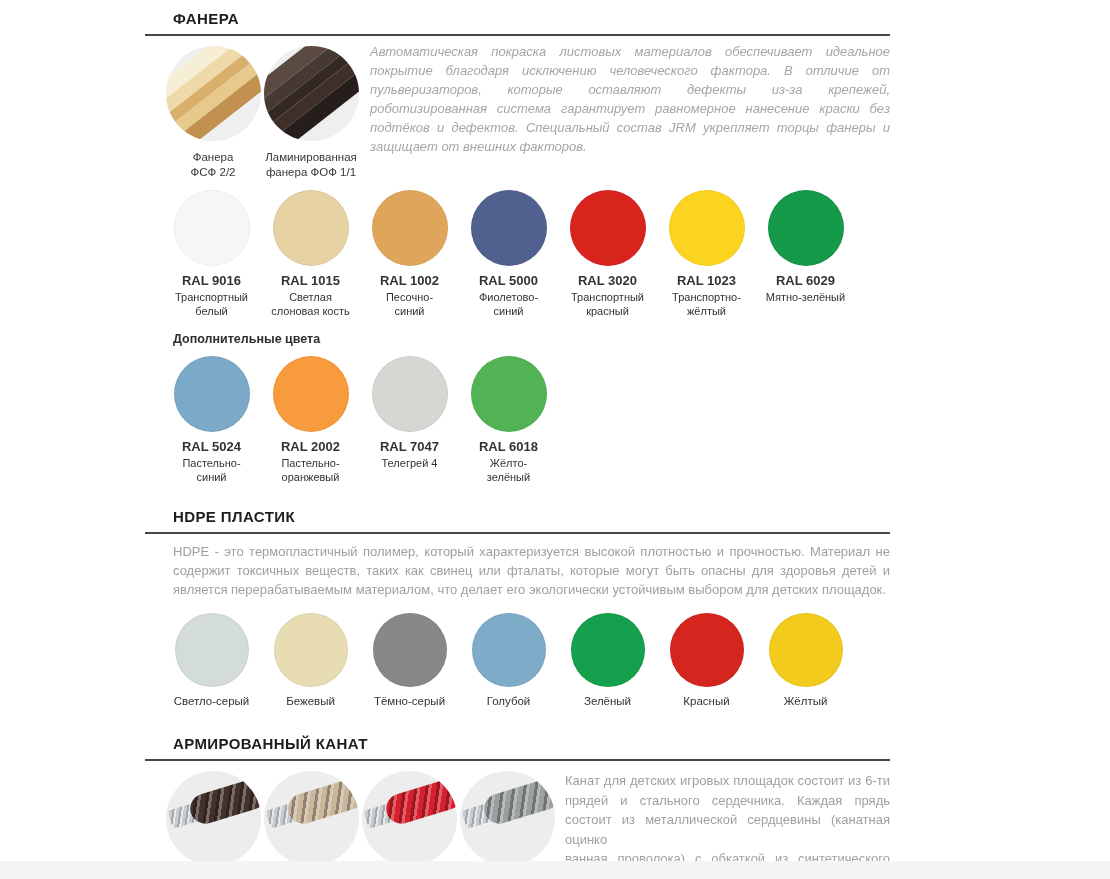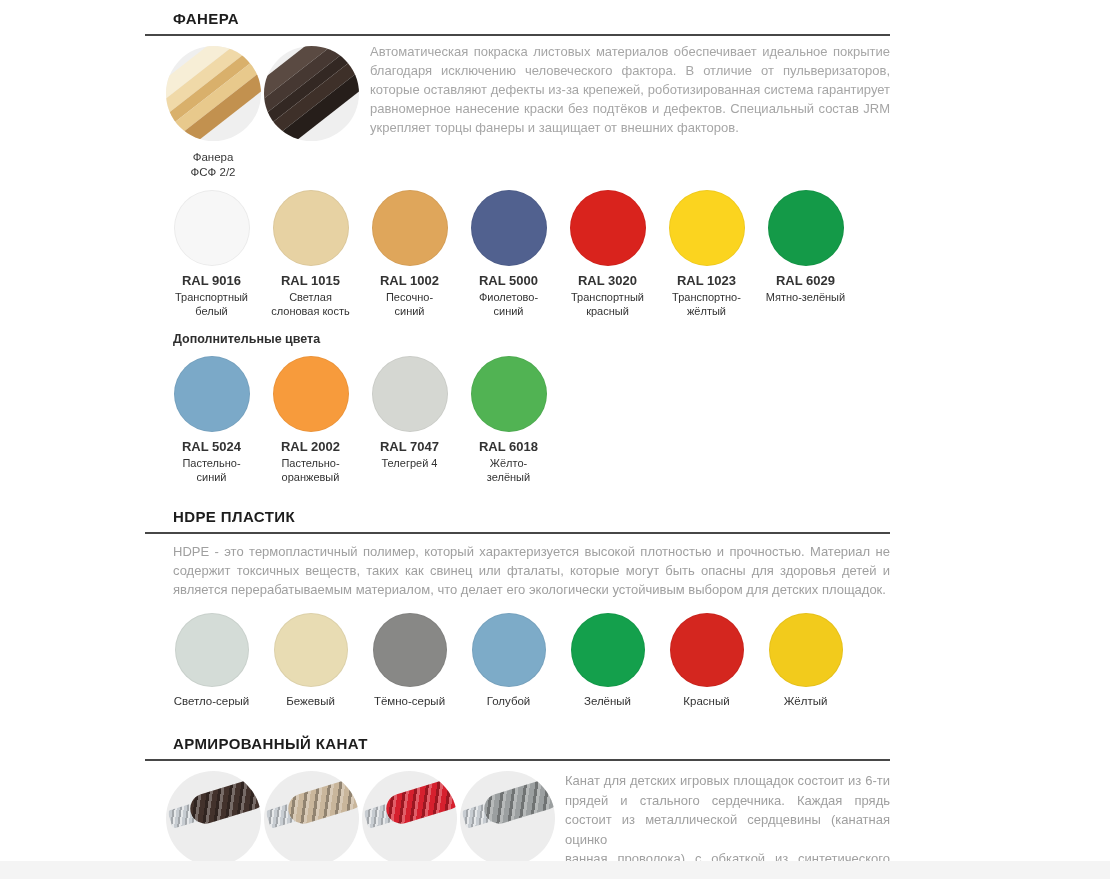--- a/index.html
+++ b/index.html
@@ -18,21 +18,21 @@
   .photo-circle { width:95px; height:95px; border-radius:50%; background:#efefef;
     position:relative; overflow:hidden; margin:0 auto; }
   .ply-art { position:absolute; left:-25px; top:8px; width:150px; height:110px;
     transform:rotate(-38deg); }
   .ply-art div { width:100%; }
   .ply-s1 { height:16px; } .ply-s2 { height:13px; } .ply-s3 { height:11px; }
   .ply-s4 { height:13px; } .ply-s5 { height:16px; }
   .sample-label { margin-top:9px; font-size:11.5px; line-height:15px; color:#363636;
     white-space:pre-line; width:140px; margin-left:-21px; }
   .ply-desc { width:520px; margin-left:10px; margin-top:-4px; font-size:13px;
-    line-height:19px; color:#a6a6a6; text-align:justify; }
+    line-height:19px; color:#a6a6a6; text-align:justify;font-style:italic; }
 
   .colors-heading { font-size:12.5px; font-weight:700; color:#2e2e2e;
     padding-left:28px; margin-top:6px; }
 
   .swatch-row { display:flex; margin-left:17px; margin-top:10px; }
   .cell { width:99px; text-align:center; }
   .dot { width:76px; height:76px; border-radius:50%; margin:0 auto;
     box-shadow:inset 0 0 0 1px rgba(0,0,0,.05); }
   .code { margin-top:7px; font-size:13px; font-weight:700; color:#333; }
   .cname { font-size:11px; line-height:14px; color:#333; white-space:pre-line; margin-top:2px; }
@@ -96,20 +96,22 @@
         <div class="ply-cell">
           <div class="photo-circle">
             <div class="ply-art">
               <div class="ply-s1" style="background: rgb(90, 74, 66);"></div>
               <div class="ply-s2" style="background: rgb(70, 56, 50);"></div>
               <div class="ply-s3" style="background: rgb(51, 40, 35);"></div>
               <div class="ply-s4" style="background: rgb(62, 48, 41);"></div>
               <div class="ply-s5" style="background: rgb(38, 30, 26);"></div>
             </div>
           </div>
+          <div class="sample-label">Ламинированная
+фанера ФОФ 1/1</div>
         </div>
 
         <p class="ply-desc">Автоматическая покраска листовых материалов обеспечивает идеальное покрытие благодаря исключению человеческого фактора. В отличие от пульверизаторов, которые оставляют дефекты из-за крепежей, роботизированная система гарантирует равномерное нанесение краски без подтёков и дефектов. Специальный состав JRM укрепляет торцы фанеры и защищает от внешних факторов.</p>
       </div>
 
       <div class="swatch-row">
         <div class="cell">
           <div class="dot" style="background: rgb(247, 247, 247);"></div>
           <div class="code">RAL 9016</div>
           <div class="cname">Транспортный

